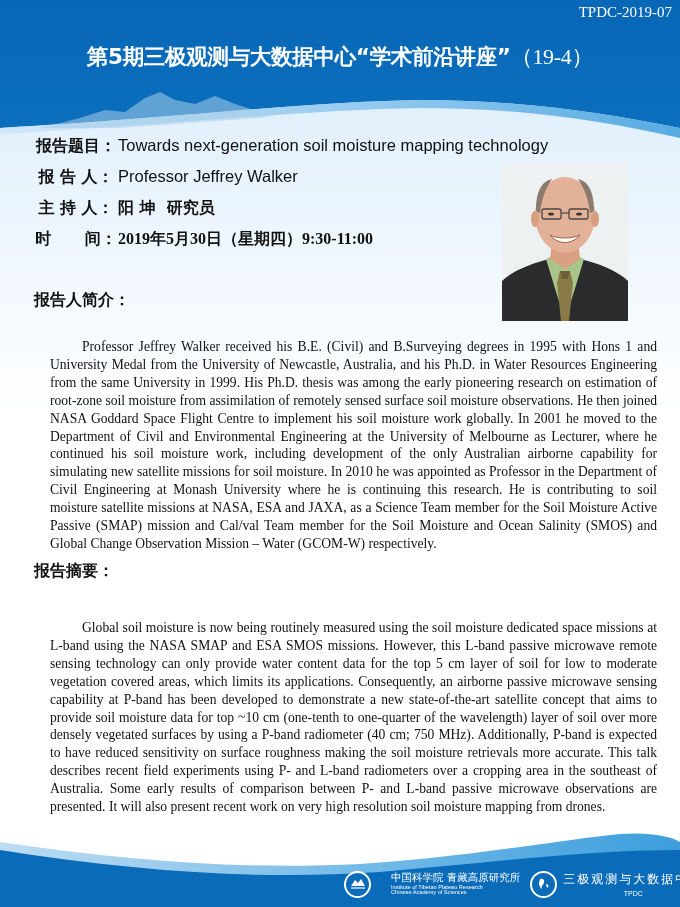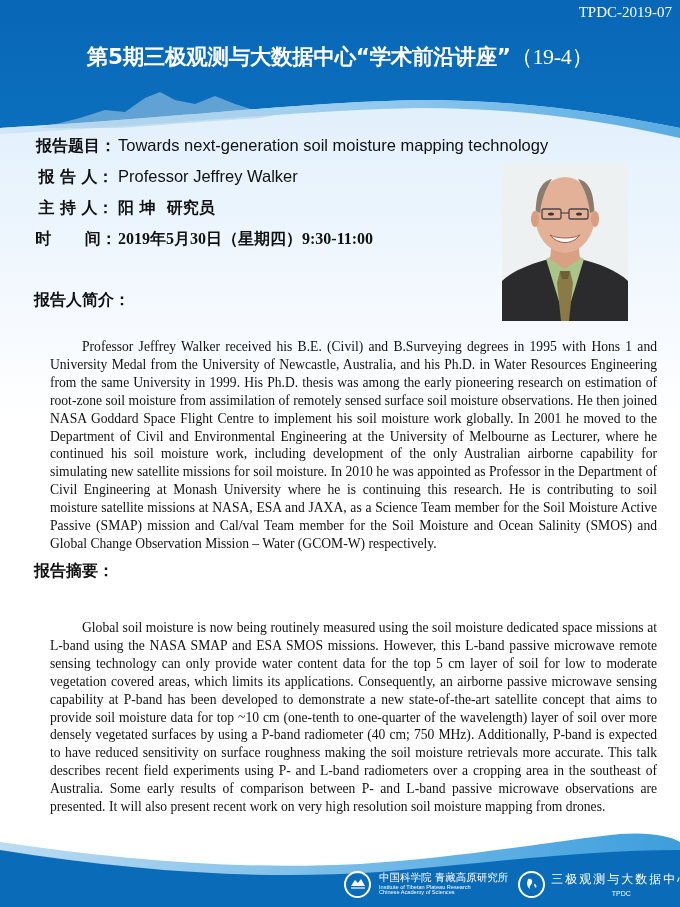--- a/index.html
+++ b/index.html
@@ -40,21 +40,21 @@
   .para {
     position: absolute; left: 34px; width: 607px; font-size: 13.6px; line-height: 17.9px;
     text-align: justify; text-indent: 32px; font-family: "Liberation Serif", serif; color: #111;
     margin: 16px;
   }
   .logos { position: absolute; left: 344px; top: 866px; height: 36px; display: flex; align-items: center; }
   .logo-circle {
     width: 27px; height: 27px; border-radius: 50%; border: 2px solid #fff;
     box-sizing: border-box; display: flex; align-items: center; justify-content: center;
   }
-  .itp-text { margin-left: 8px; color: #fff; line-height: 1; }
+  .itp-text { margin-left: 20px; color: #fff; line-height: 1; }
   .itp-cn { font-family: "DejaVu Serif", serif; font-size: 10.5px; white-space: nowrap; }
   .itp-en { font-family: "Liberation Sans", sans-serif; font-size: 5.6px; white-space: nowrap; margin-top: 2px; }
   .tpdc-logo { margin-left: 10px; }
   .tpdc-text { margin-left: 6px; color: #fff; text-align: center; }
   .tpdc-cn { font-family: "DejaVu Serif", serif; font-size: 12px; letter-spacing: 2px; white-space: nowrap; }
   .tpdc-en { font-family: "Liberation Sans", sans-serif; font-size: 7px; margin-top: 2px; }
 </style>
 </head>
 <body>
 

